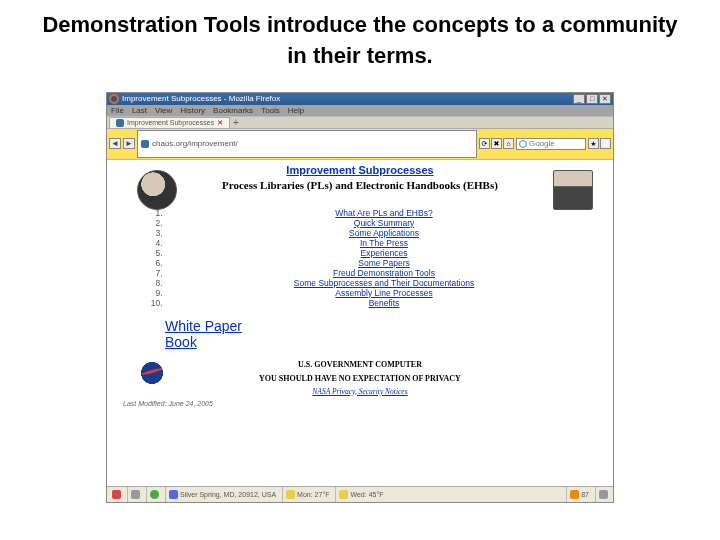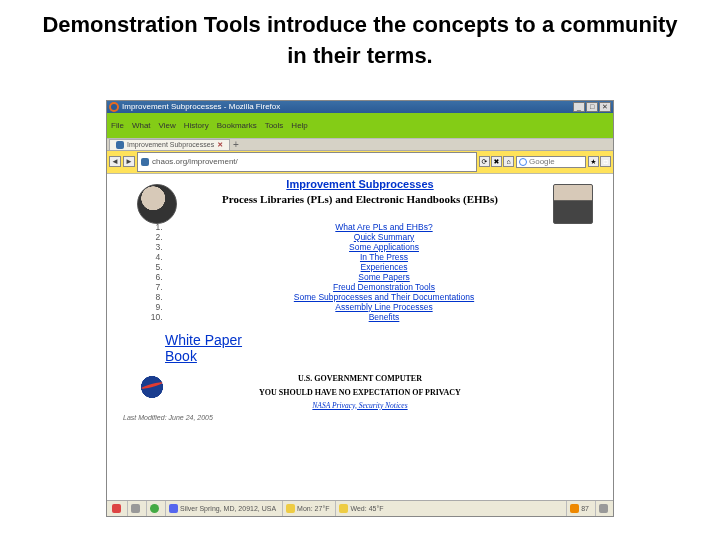--- a/index.html
+++ b/index.html
@@ -1,33 +1,33 @@
 <!DOCTYPE html>
 <html><head>
 <meta charset="utf-8">
 <style>
   * { box-sizing: border-box; margin: 0; padding: 0; }
   body { width: 720px; height: 540px; background: #fff; font-family: Arial, sans-serif; overflow: hidden; }
-  .slide-title { text-align: center; font-weight: bold; font-size: 22px; padding: 10px 30px 28px; line-height: 1.4; }
+  .slide-title { text-align: center; font-weight: bold; font-size: 22px; padding: 10px 30px 20px; line-height: 1.4; }
   .browser-shell { margin: 0 106px 0 106px; border: 1px solid #888; background: #ece9d8; font-size: 8px; }
   .titlebar { background: linear-gradient(#3a6ea5,#2a5a95); color: #fff; display: flex; align-items: flex-start; padding: 1px 2px; }
   .titlebar .ff-icon { width: 10px; height: 10px; background: #e66a1f; border-radius: 50%; margin-right: 3px; position: relative; }
   .titlebar .ff-icon::after { content: ""; position: absolute; inset: 2px; background: #2a5a95; border-radius: 50%; }
   .title-text { flex: 1; font-size: 8px; }
   .wcb { display: flex; gap: 1px; }
   .wcb span { width: 12px; height: 10px; background: #ddd; border: 1px solid #777; font-size: 7px; text-align: center; line-height: 8px; color: #333; }
-  .menubar { background: #84cc16; padding: 8px 4px; display: flex; gap: 8px; color: #333; border-bottom: 1px solid #bbb; }
+  .menubar { background: #a3a3a3; padding: 1px 4px; display: flex; gap: 8px; color: #333; border-bottom: 1px solid #bbb; }
   .tabbar { display: flex; background: #d6d2c6; align-items: center; padding: 0 2px; border-bottom: 1px solid #aaa; }
   .tab { background: #f5f3ea; border: 1px solid #aaa; border-bottom: none; padding: 1px 6px; display: flex; align-items: center; gap: 3px; font-size: 7px; color: #555; margin-right: 3px; }
   .tab .ico { width: 8px; height: 8px; background: #3a6ea5; border-radius: 2px; }
   .tab .x { color: #aa4444; font-weight: bold; cursor: pointer; }
   .plus { color: #666; font-size: 10px; }
   .navbar { background: #ffe25a; display: flex; align-items: center; padding: 1px 2px; gap: 2px; border-bottom: 1px solid #bba; }
   .nav-btn { width: 12px; height: 11px; background: #eee; border: 1px solid #888; font-size: 8px; text-align: center; line-height: 9px; color: #444; }
-  .url { flex: 1; background: #fff; border: 1px solid #888; padding: 0 3px; display: flex; align-items: center; gap: 3px; color: #555; height: 20px; }
+  .url { flex: 1; background: #fff; border: 1px solid #888; padding: 0 3px; display: flex; align-items: center; gap: 3px; color: #555; height: 28px; }
   .url .favicon { width: 8px; height: 8px; background: #3a6ea5; border-radius: 2px; }
   .search { width: 70px; background: #fff; border: 1px solid #888; padding: 0 2px; display: flex; align-items: center; gap: 2px; color: #777; height: 12px; }
   .gicon { width: 8px; height: 8px; border: 1px solid #4285f4; border-radius: 50%; }
   .navright { display: flex; gap: 1px; }
   .navright span { width: 11px; height: 11px; border: 1px solid #888; background: #eee; font-size: 7px; text-align: center; line-height: 9px; }
   .end { width: 11px; height: 11px; background: #d44; border: 1px solid #933; color: #fff; font-size: 7px; text-align: center; line-height: 9px; }
   .page { background: #fff; padding: 4px 10px 6px; color: #000; height: 326px; overflow: hidden; }
   .page-header { text-align: center; position: relative; }
   .page-title-link { color: #0033cc; text-decoration: underline; font-weight: bold; font-size: 11px; display: inline-block; margin-bottom: 2px; }
   .page-sub { font-family: "Times New Roman", serif; font-weight: bold; font-size: 11px; line-height: 1.45; }
@@ -69,21 +69,21 @@
     <span class="title-text">Improvement Subprocesses - Mozilla Firefox</span>
     <div class="wcb">
       <span>_</span>
       <span>□</span>
       <span>✕</span>
     </div>
   </div>
 
   <div class="menubar">
     <span>File</span>
-    <span>What</span>
+    <span>Last</span>
     <span>View</span>
     <span>History</span>
     <span>Bookmarks</span>
     <span>Tools</span>
     <span>Help</span>
   </div>
 
   <div class="tabbar">
     <div class="tab">
       <span class="ico"></span>

